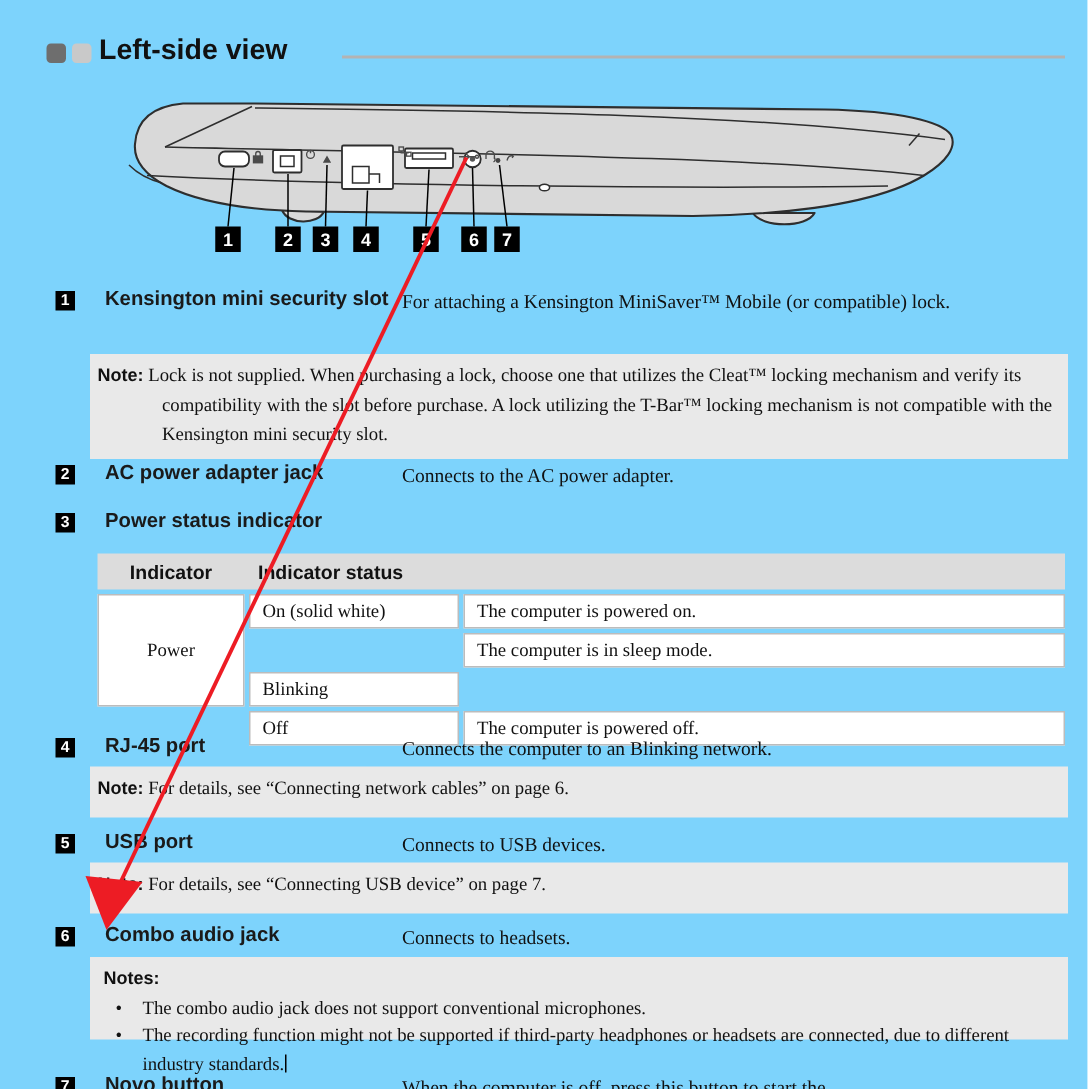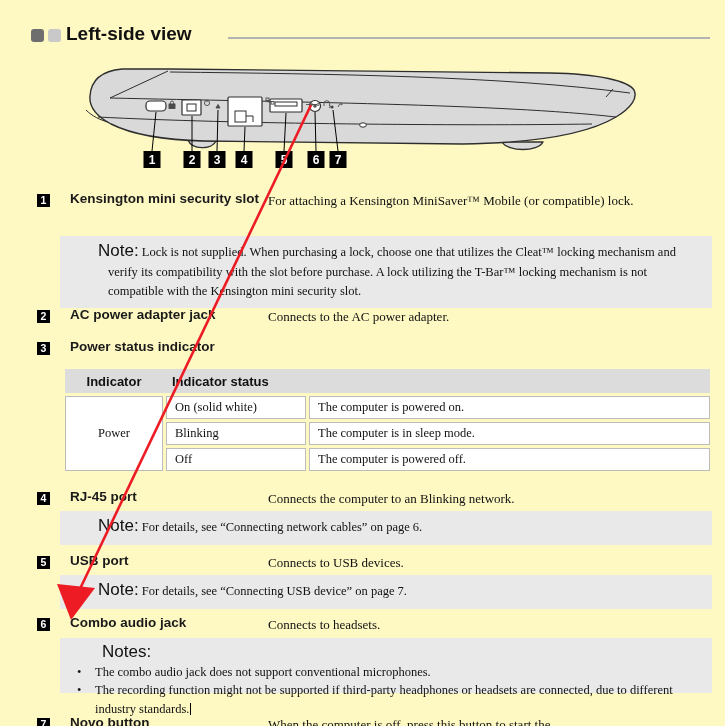--- a/index.html
+++ b/index.html
@@ -1,18 +1,18 @@
 <!DOCTYPE html>
 <html><head>
 <meta charset="utf-8">
 <style>
   * { margin:0; padding:0; box-sizing:border-box; }
   html,body { background:#fff; }
   .page {
-    position:relative; width:725px; height:726px; background:#fef9c3;
+    position:relative; width:725px; height:726px; background:#7dd3fc;
     overflow:hidden; font-family:"Liberation Serif", serif; color:#111;
   }
   
   .hd-sq { position:absolute; width:13px; height:13px; border-radius:3px; }
   .hd-sq1 { left:31px; top:29px; background:#6e6e6e; }
   .hd-sq2 { left:48px; top:29px; background:#c9c9c9; }
   .page-title {
     position:absolute; left:66px; top:23px;
     font-family:"Liberation Sans", sans-serif; font-weight:bold; font-size:19px; color:#111;
   }
@@ -34,21 +34,21 @@
     line-height:18px; color:#1a1a1a;
   }
   .idesc { position:absolute; left:268px; top:0; width:450px; font-size:13px; line-height:17px; }
 
   
   .notebox {
     position:absolute; left:60px; width:652px; background:#e9e9e9;
     font-size:12.5px; line-height:19.5px; padding:5px 8px 6px 5px;
   }
   .hang { margin-left:43px; text-indent:-43px; }
-  .nlabel { font-family:"Liberation Sans", sans-serif; font-weight:normal; font-size:17px;margin-left:33px; }
+  .nlabel { font-family:"Liberation Sans", sans-serif; font-weight:bold; font-size:12px; }
   .bullets { list-style:none; margin-top:1px; }
   .bullets li { position:relative; padding-left:30px; }
   .bullets li::before { content:"•"; position:absolute; left:12px; }
   .caret { display:inline-block; width:1px; height:12px; background:#000; vertical-align:-2px; margin-left:1px; }
 
   
   .ptable-wrap { position:absolute; left:65px; top:369px; width:645px; }
   .pt-head {
     display:grid; grid-template-columns:98px 140px 1fr; background:#dcdcdc;
     height:24px; align-items:center;
@@ -189,22 +189,22 @@
 
   <div class="ptable-wrap">
     <div class="pt-head">
       <div class="c1">Indicator</div>
       <div class="c2">Indicator status</div>
     </div>
     <div class="pt-body">
       <div class="cell" style="grid-column:2">On (solid white)</div>
       <div class="cell cell-ind">Power</div>
       <div class="cell" style="grid-column:3">The computer is powered on.</div>
+      <div class="cell" style="grid-column:3">The computer is in sleep mode.</div>
       <div class="cell" style="grid-column:2">Blinking</div>
-      <div class="cell" style="grid-column:3">The computer is in sleep mode.</div>
       <div class="cell" style="grid-column:2">Off</div>
       <div class="cell" style="grid-column:3">The computer is powered off.</div>
     </div>
   </div>
 
   <div class="row" style="top:490px">
     <span class="badge">4</span>
     <div class="ilabel">RJ-45 port</div>
     <div class="idesc">Connects the computer to an Blinking network.</div>
   </div>

